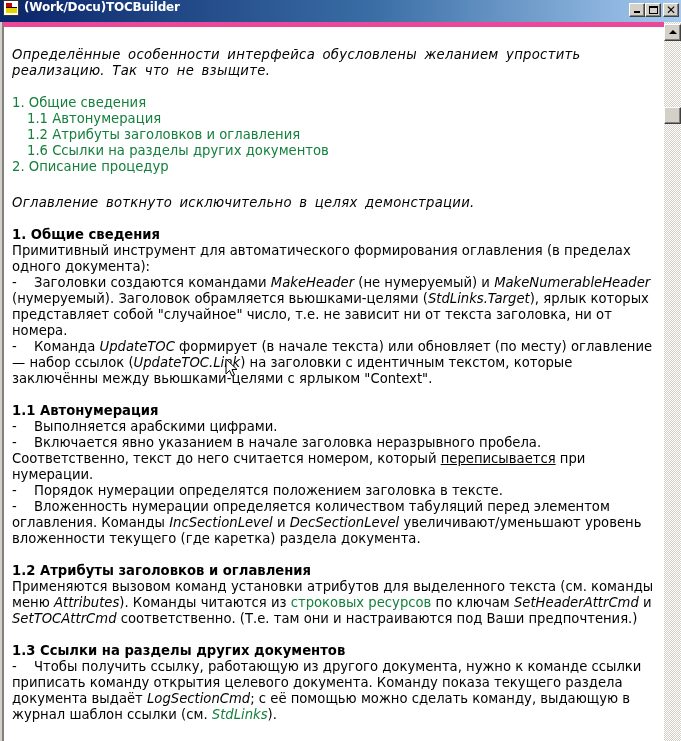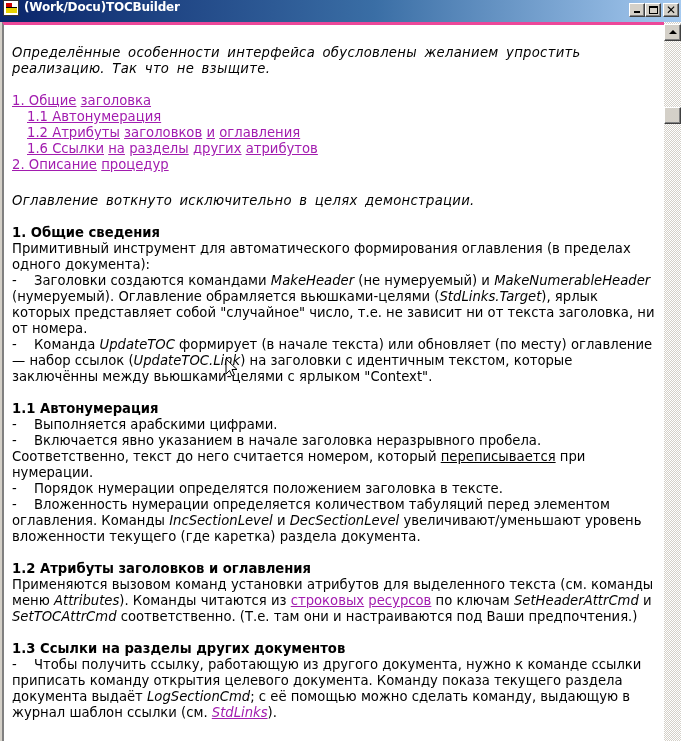--- a/index.html
+++ b/index.html
@@ -23,30 +23,30 @@
     box-shadow: inset -1px -1px 0 #808080;
     position: relative; font-size: 11px; line-height: 12px; text-align: center; font-weight: bold; color: #000;
   }
   .cap-btn.close { margin-left: 2px; }
   .min-glyph { position: absolute; left: 4px; bottom: 3px; width: 6px; height: 2px; background: #000; }
   .max-glyph { position: absolute; left: 3px; top: 2px; width: 9px; height: 8px; border: 1px solid #000; border-top-width: 2px; }
   .close-glyph { font-family: "DejaVu Sans", sans-serif; font-size: 12px; line-height: 12px; }
 
   .client {
     position: absolute; left: 2px; top: 22px; width: 677px; height: 719px;
-    background: #fff; border-left: 2px solid #808080; border-top: 3px solid #ec4899;
+    background: #fff; border-left: 2px solid #808080; border-top: 5px solid #ec4899;
   }
   .content {
     position: absolute; left: 8px; top: 20px; width: 645px;
     font-size: 13.2px; line-height: 16px; color: #000;
     font-family: "DejaVu Sans", "Liberation Sans", sans-serif;
   }
   .intro { font-style: italic; letter-spacing: 0.3px; word-spacing: 3px; }
   .toc { margin-top: 16px; }
-  .toc a, a.link { color: #a21caf; text-decoration: underline; cursor: pointer; }
+  .toc a, a.link { color: #15803d; cursor: pointer; }
   .toc .lvl2 { padding-left: 15px; }
   .note { font-style: italic; margin-top: 20px; letter-spacing: 0.3px; word-spacing: 3px; }
   h2 { font-size: 13.2px; font-weight: bold; margin-top: 16px; line-height: 16px; }
   .p { line-height: 16px; }
   .dash { display: inline-block; width: 22px; }
   i { font-style: italic; }
   .ul { text-decoration: underline; text-align: right; }
 
   .scrollbar {
     position: absolute; right: 0; top: 22px; width: 17px; height: 719px;
@@ -87,41 +87,41 @@
 
   <div class="client">
     <div class="content">
       <div class="intro">
         <div>Определённые  особенности интерфейса обусловлены желанием упростить</div>
         <div>реализацию.  Так что не взыщите.</div>
       </div>
 
       <div class="toc">
         <div>
-          <a>1. Общие</a> <a>заголовка</a>
+          <a>1. Общие</a> <a>сведения</a>
         </div>
         <div class="lvl2">
           <a>1.1 Автонумерация</a>
         </div>
         <div class="lvl2">
           <a>1.2 Атрибуты</a> <a>заголовков</a> <a>и</a> <a>оглавления</a>
         </div>
         <div class="lvl2">
-          <a>1.6 Ссылки</a> <a>на</a> <a>разделы</a> <a>других</a> <a>атрибутов</a>
+          <a>1.6 Ссылки</a> <a>на</a> <a>разделы</a> <a>других</a> <a>документов</a>
         </div>
         <div>
           <a>2. Описание</a> <a>процедур</a>
         </div>
       </div>
 
       <div class="note">Оглавление  воткнуто исключительно  в целях демонстрации.</div>
 
       <h2>1. Общие сведения</h2>
       <div class="p">Примитивный инструмент для автоматического формирования оглавления (в пределах одного документа):</div>
-      <div class="p"><span class="dash">-</span><span>Заголовки создаются командами </span><i>MakeHeader</i><span> (не нумеруемый) и </span><i>MakeNumerableHeader</i><span> (нумеруемый). Оглавление обрамляется вьюшками-целями (</span><i>StdLinks.Target</i><span>), ярлык которых представляет собой "случайное" число, т.е. не зависит ни от текста заголовка, ни от номера.</span></div>
+      <div class="p"><span class="dash">-</span><span>Заголовки создаются командами </span><i>MakeHeader</i><span> (не нумеруемый) и </span><i>MakeNumerableHeader</i><span> (нумеруемый). Заголовок обрамляется вьюшками-целями (</span><i>StdLinks.Target</i><span>), ярлык которых представляет собой "случайное" число, т.е. не зависит ни от текста заголовка, ни от номера.</span></div>
       <div class="p"><span class="dash">-</span><span>Команда </span><i>UpdateTOC</i><span> формирует (в начале текста) или обновляет (по месту) оглавление — набор ссылок (</span><i>UpdateTOC.Link</i><span>) на заголовки с идентичным текстом, которые заключённы между вьюшками-целями с ярлыком "Context".</span></div>
 
       <h2>1.1 Автонумерация</h2>
       <div class="p"><span class="dash">-</span><span>Выполняется арабскими цифрами.</span></div>
       <div class="p"><span class="dash">-</span><span>Включается явно указанием в начале заголовка неразрывного пробела.</span></div>
       <div class="p"><span>Соответственно, текст до него считается  номером, который </span><span class="ul">переписывается</span><span> при нумерации.</span></div>
       <div class="p"><span class="dash">-</span><span>Порядок нумерации определятся положением заголовка в тексте.</span></div>
       <div class="p"><span class="dash">-</span><span>Вложенность нумерации определяется количеством табуляций перед элементом оглавления. Команды </span><i>IncSectionLevel</i><span> и </span><i>DecSectionLevel</i><span> увеличивают/уменьшают уровень вложенности текущего (где каретка) раздела документа.</span></div>
 
       <h2>1.2 Атрибуты заголовков и оглавления</h2>

